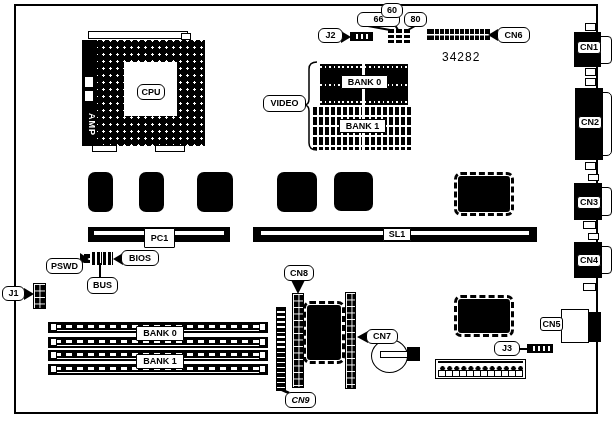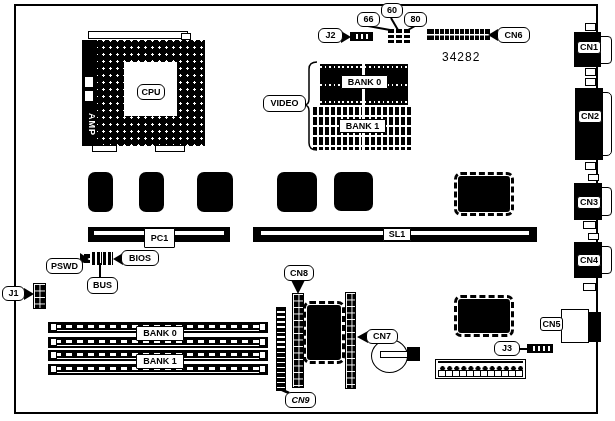--- a/index.html
+++ b/index.html
@@ -126,21 +126,21 @@
   <div class="abs wht" style="left:84px;top:90px;width:10px;height:12px;border-width:1px;z-index:2;"></div>
   <div class="abs amp" style="left:82px;top:104px;width:15px;height:40px;">AMP</div>
   <div class="abs pin-grid" style="left:97px;top:40px;width:108px;height:106px;z-index:1;"></div>
   <div class="abs" style="left:124px;top:62px;width:53px;height:54px;background:#fff;z-index:2;"></div>
   <div class="lbl" style="left:137px;top:84px;width:28px;height:16px;text-align:center;">CPU</div>
   <div class="abs wht" style="left:92px;top:145px;width:25px;height:7px;z-index:1;"></div>
   <div class="abs wht" style="left:155px;top:145px;width:30px;height:7px;z-index:1;"></div>
 
   <div class="lbl" style="left:318px;top:28px;width:25px;height:15px;">J2</div>
   <div class="abs ticks" style="left:350px;top:32px;width:23px;height:9px;z-index:1;"></div>
-  <div class="lbl" style="left:357px;top:12px;width:23px;height:15px;">66</div>
+  <div class="lbl" style="left:357px;top:12px;width:43px;height:15px;">66</div>
   <div class="lbl" style="left:381px;top:3px;width:22px;height:15px;">60</div>
   <div class="lbl" style="left:404px;top:12px;width:23px;height:15px;">80</div>
   <div class="abs vjump" style="left:388px;top:29px;width:6px;height:14px;z-index:1;"></div>
   <div class="abs vjump" style="left:396px;top:29px;width:6px;height:14px;z-index:1;"></div>
   <div class="abs vjump" style="left:404px;top:29px;width:6px;height:14px;z-index:1;"></div>
 
   <div class="abs ticks-cross" style="left:427px;top:29px;width:63px;height:11px;z-index:1;"></div>
   <div class="lbl" style="left:497px;top:27px;width:33px;height:16px;">CN6</div>
 
   <div class="abs partnum" style="left:442px;top:50px;">34282</div>
@@ -153,21 +153,21 @@
   <div class="abs wht" style="left:583px;top:221px;width:13px;height:8px;border-width:1px;z-index:1;"></div>
   <div class="abs wht" style="left:588px;top:233px;width:11px;height:7px;border-width:1px;z-index:1;"></div>
   <div class="abs wht" style="left:583px;top:283px;width:13px;height:8px;border-width:1px;z-index:1;"></div>
 
   <div class="abs wht" style="left:593px;top:36px;width:19px;height:28px;border-radius:0 4px 4px 0;z-index:1;"></div>
   <div class="abs blk" style="left:574px;top:32px;width:27px;height:35px;z-index:2;"></div>
   <div class="lbl r3" style="left:577px;top:41px;width:24px;height:13px;border-width:1px;">CN1</div>
 
   <div class="abs wht" style="left:595px;top:92px;width:17px;height:64px;border-radius:0 5px 5px 0;z-index:1;"></div>
   <div class="abs blk" style="left:575px;top:88px;width:28px;height:72px;z-index:2;"></div>
-  <div class="lbl r3" style="left:578px;top:110px;width:24px;height:13px;border-width:1px;">CN2</div>
+  <div class="lbl r3" style="left:578px;top:116px;width:24px;height:13px;border-width:1px;">CN2</div>
 
   <div class="abs wht" style="left:596px;top:187px;width:16px;height:29px;border-radius:0 4px 4px 0;z-index:1;"></div>
   <div class="abs blk" style="left:574px;top:183px;width:28px;height:37px;z-index:2;"></div>
   <div class="lbl r3" style="left:577px;top:196px;width:24px;height:13px;border-width:1px;">CN3</div>
 
   <div class="abs wht" style="left:596px;top:246px;width:16px;height:28px;border-radius:0 4px 4px 0;z-index:1;"></div>
   <div class="abs blk" style="left:574px;top:242px;width:28px;height:36px;z-index:2;"></div>
   <div class="lbl r3" style="left:577px;top:254px;width:24px;height:13px;border-width:1px;">CN4</div>
 
   <div class="abs wht" style="left:561px;top:309px;width:28px;height:34px;z-index:1;"></div>

